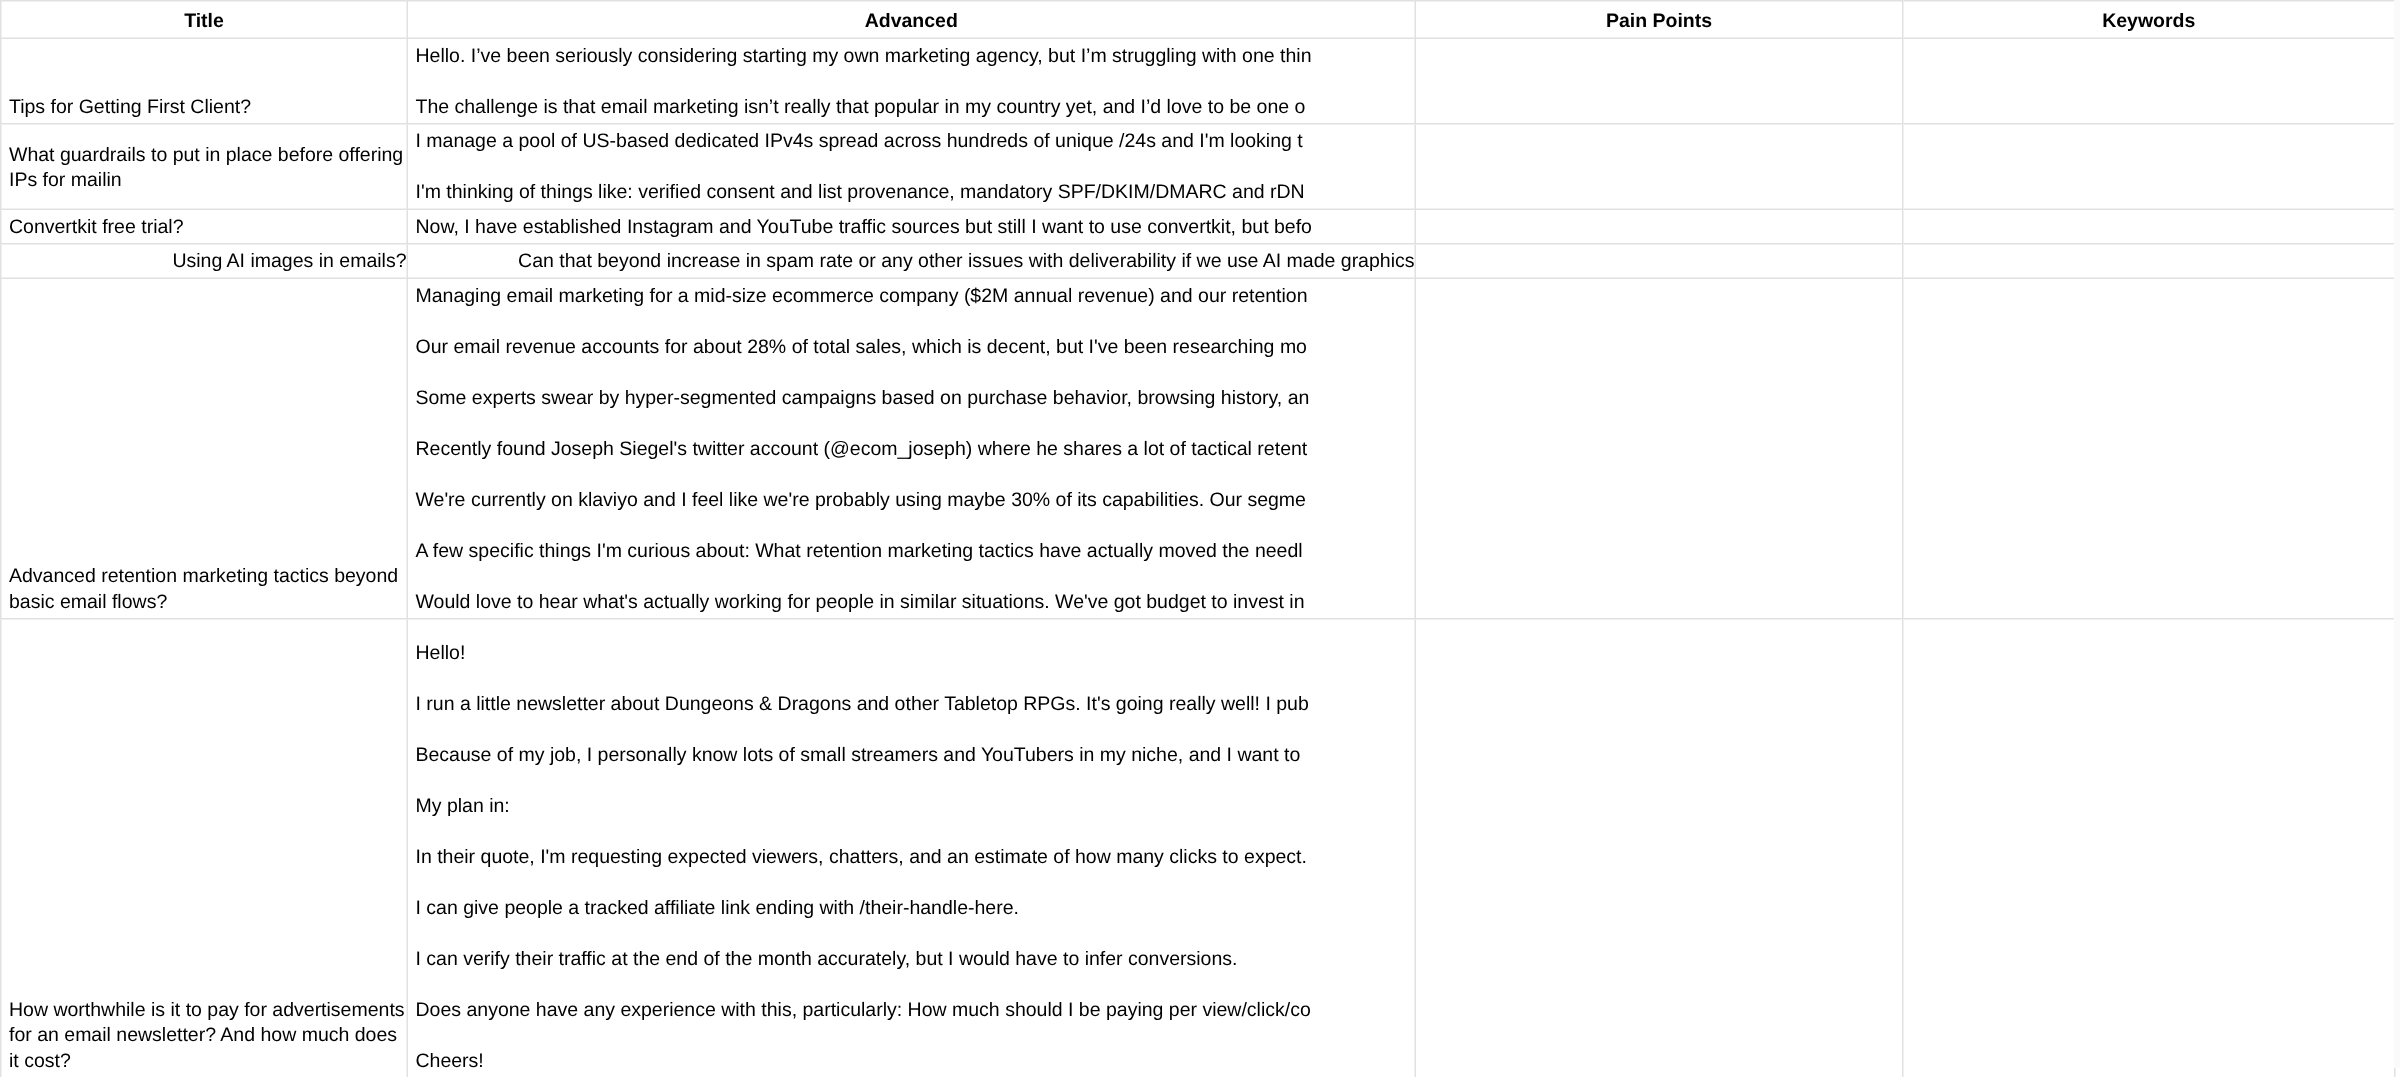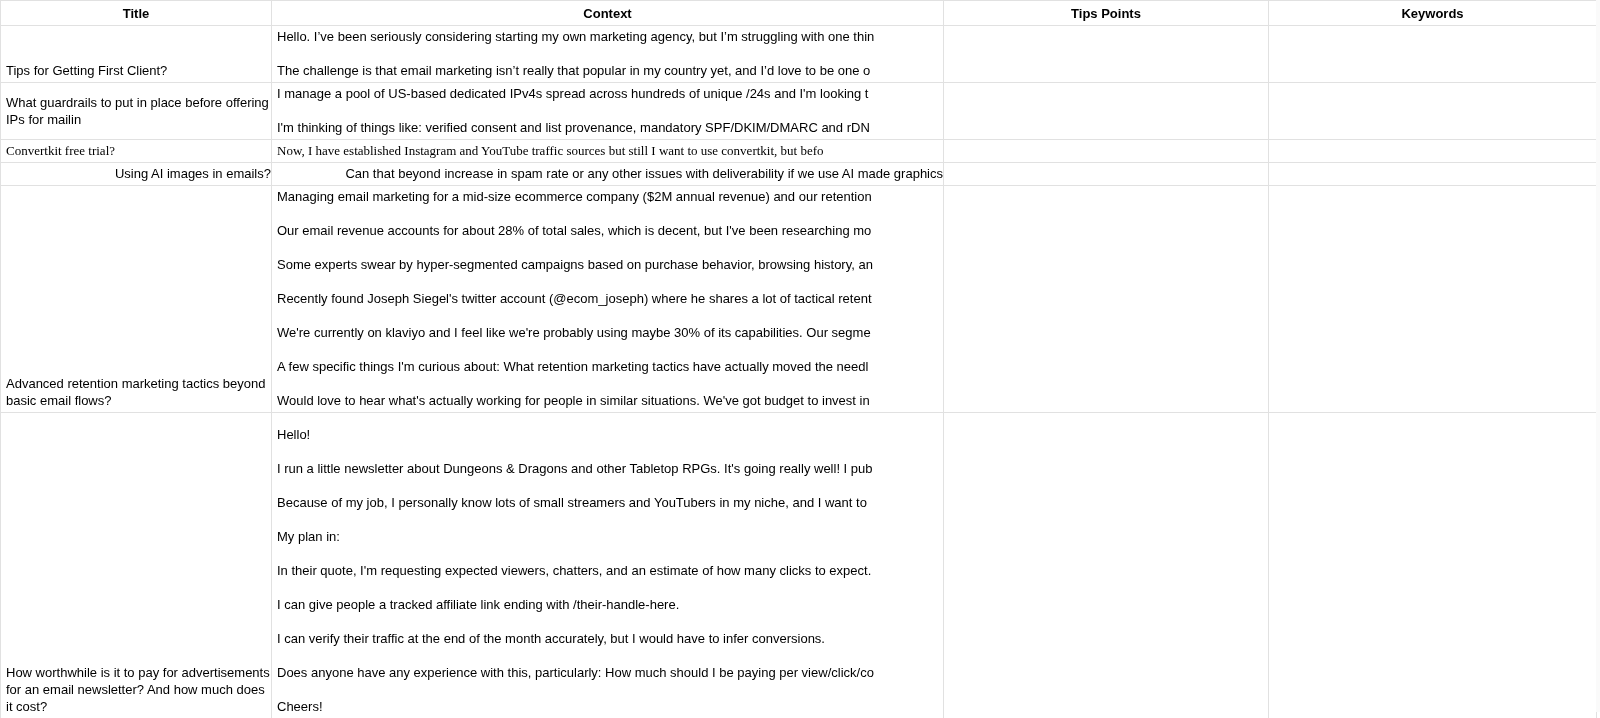--- a/index.html
+++ b/index.html
@@ -55,21 +55,21 @@
     padding-right: 5px;
   }
   td.col-context {
     white-space: pre;
     padding-right: 0;
     margin-left: 12px;
   }
   
   tr.row-0 { height: 55px; }
   tr.row-1 { height: 56px; }
-  tr.row-2 { height: 22px; font-family: Liberation Serif, serif; }
+  tr.row-2 { height: 22px; }
   tr.row-3 { height: 23px; text-align: right; }
   tr.row-4 { height: 225px; }
   tr.row-5 { height: 306px; }
   
   tr.row-1 td.col-title { vertical-align: middle; }
   .right-gutter {
     position: absolute;
     top: 0;
     left: 1596px;
     width: 4px;
@@ -84,22 +84,22 @@
   <table class="sheet">
     <colgroup>
       <col class="c-title">
       <col class="c-context">
       <col class="c-pain">
       <col class="c-keywords">
     </colgroup>
     <thead>
       <tr>
         <th>Title</th>
-        <th>Context</th>
-        <th>Tips Points</th>
+        <th>Advanced</th>
+        <th>Pain Points</th>
         <th>Keywords</th>
       </tr>
     </thead>
     <tbody>
         <tr class="row-0">
           <td class="col-title">Tips for Getting First Client?</td>
           <td class="col-context">Hello. I’ve been seriously considering starting my own marketing agency, but I’m struggling with one thin
 
 The challenge is that email marketing isn’t really that popular in my country yet, and I’d love to be one o</td>
           <td class="col-pain-points"></td>

